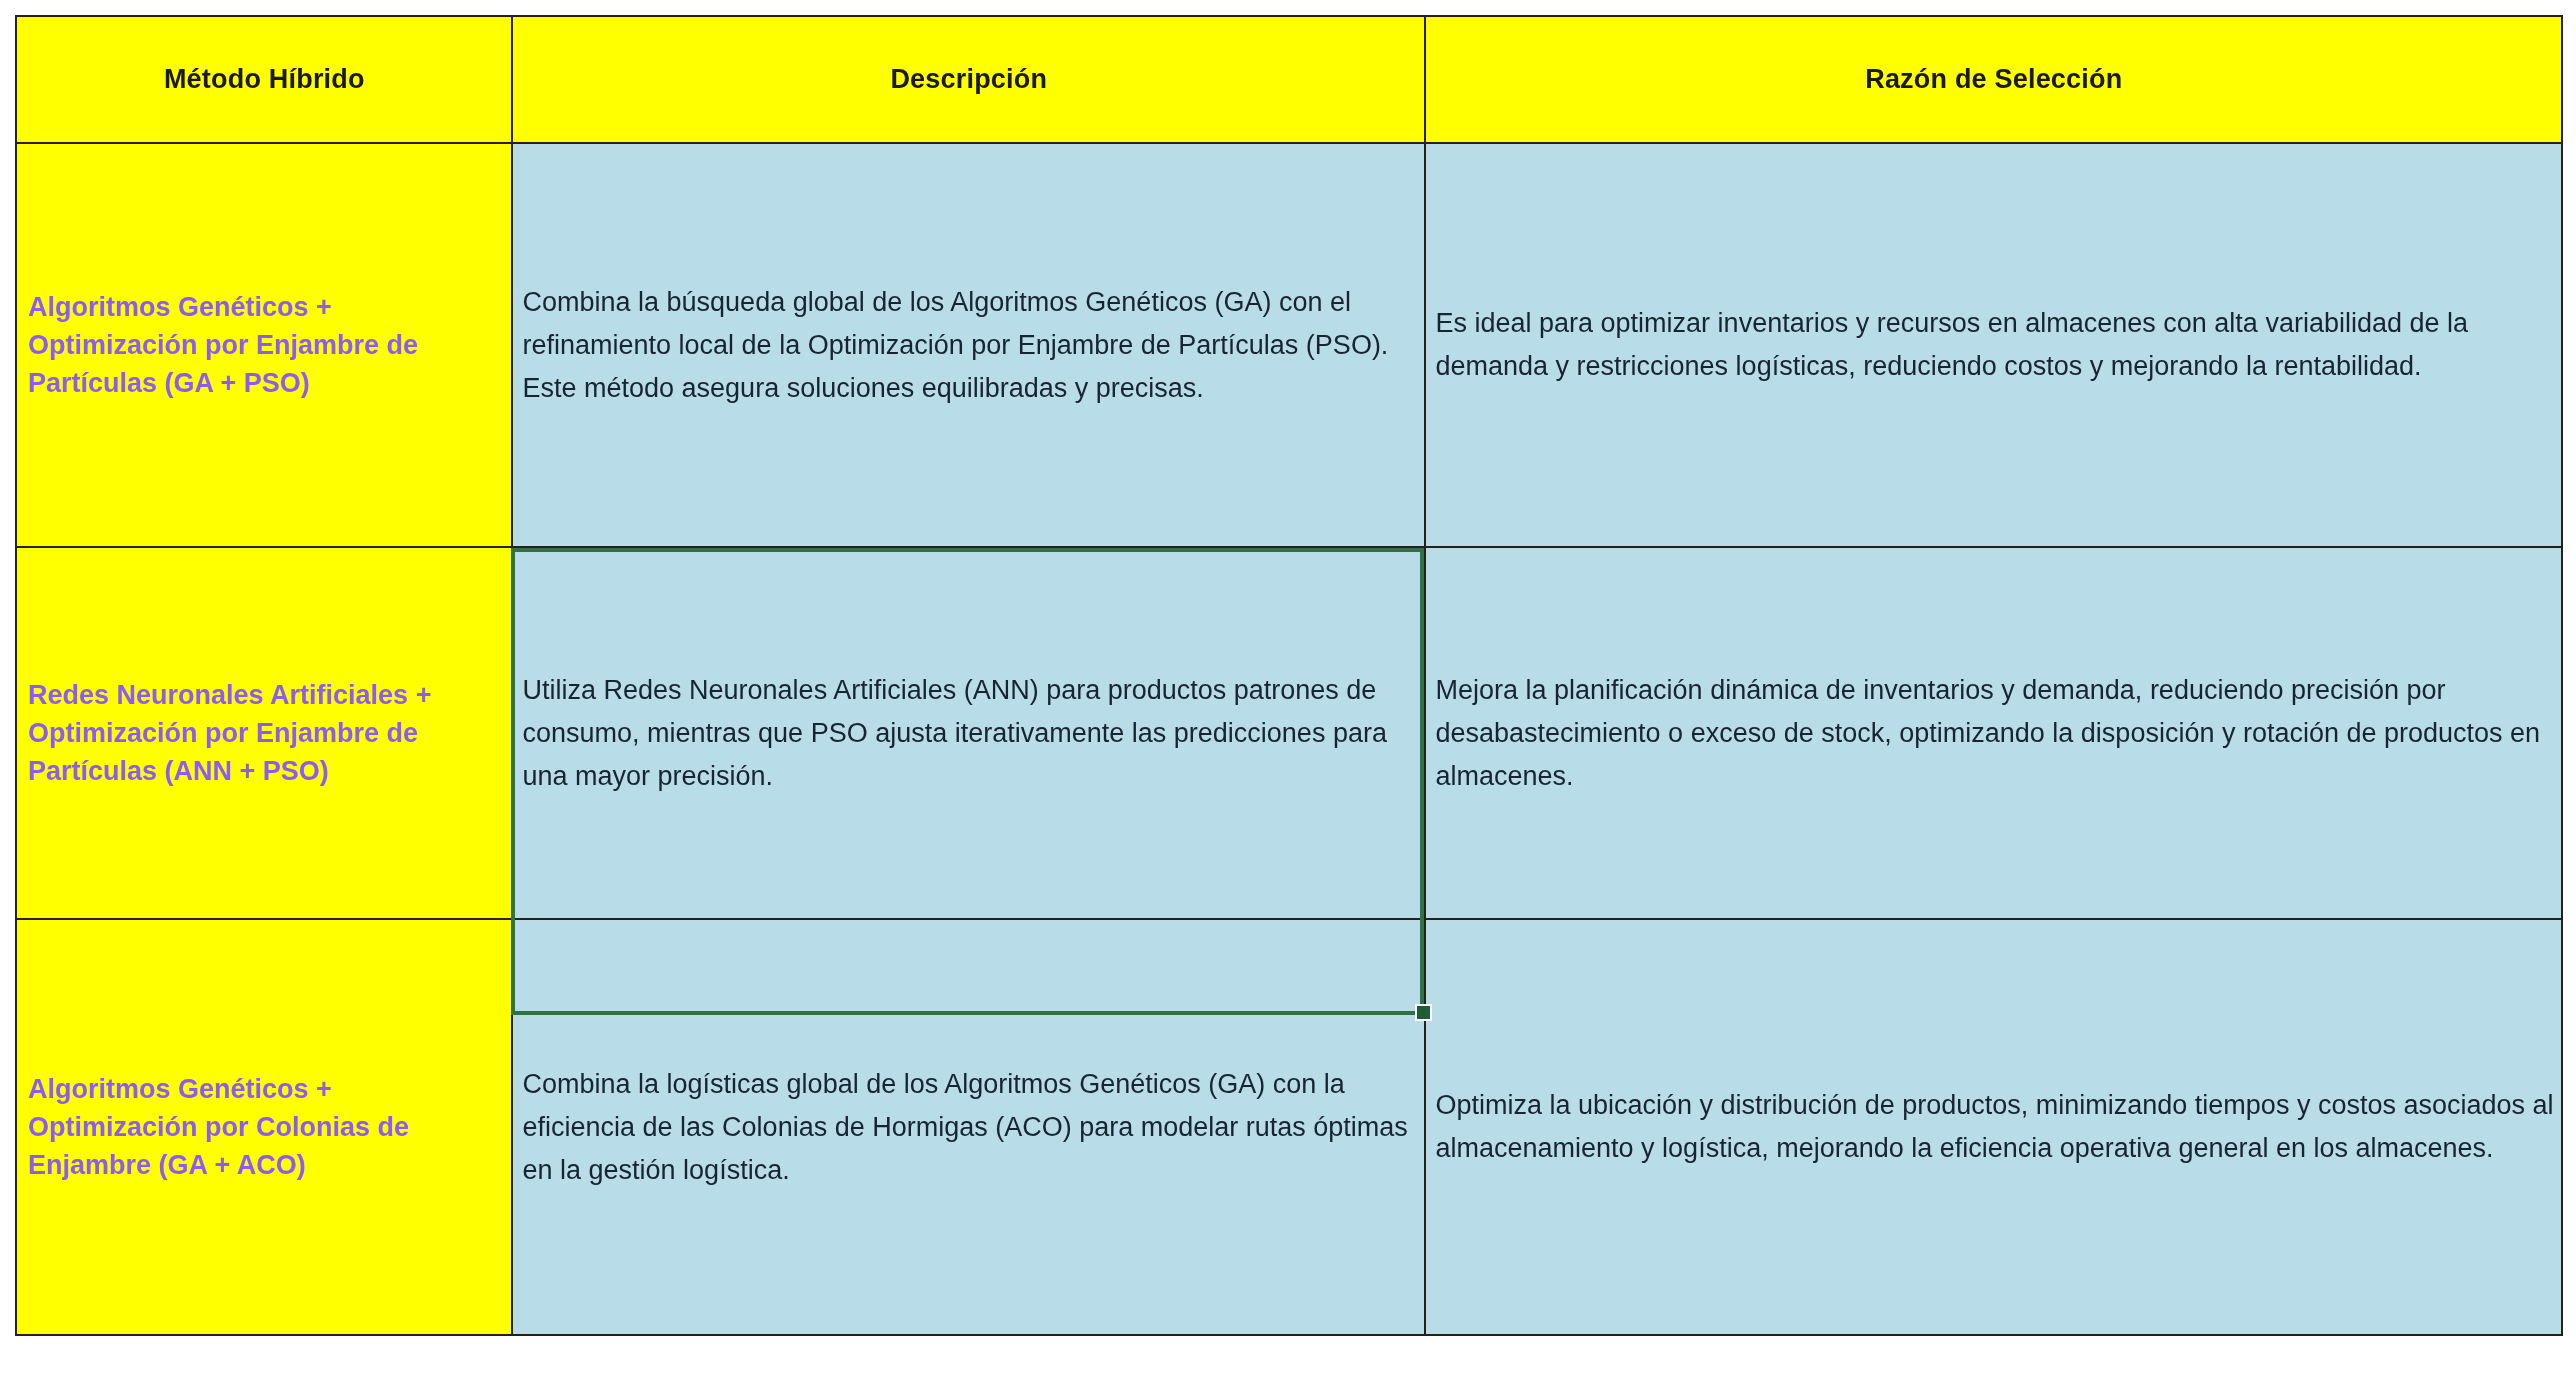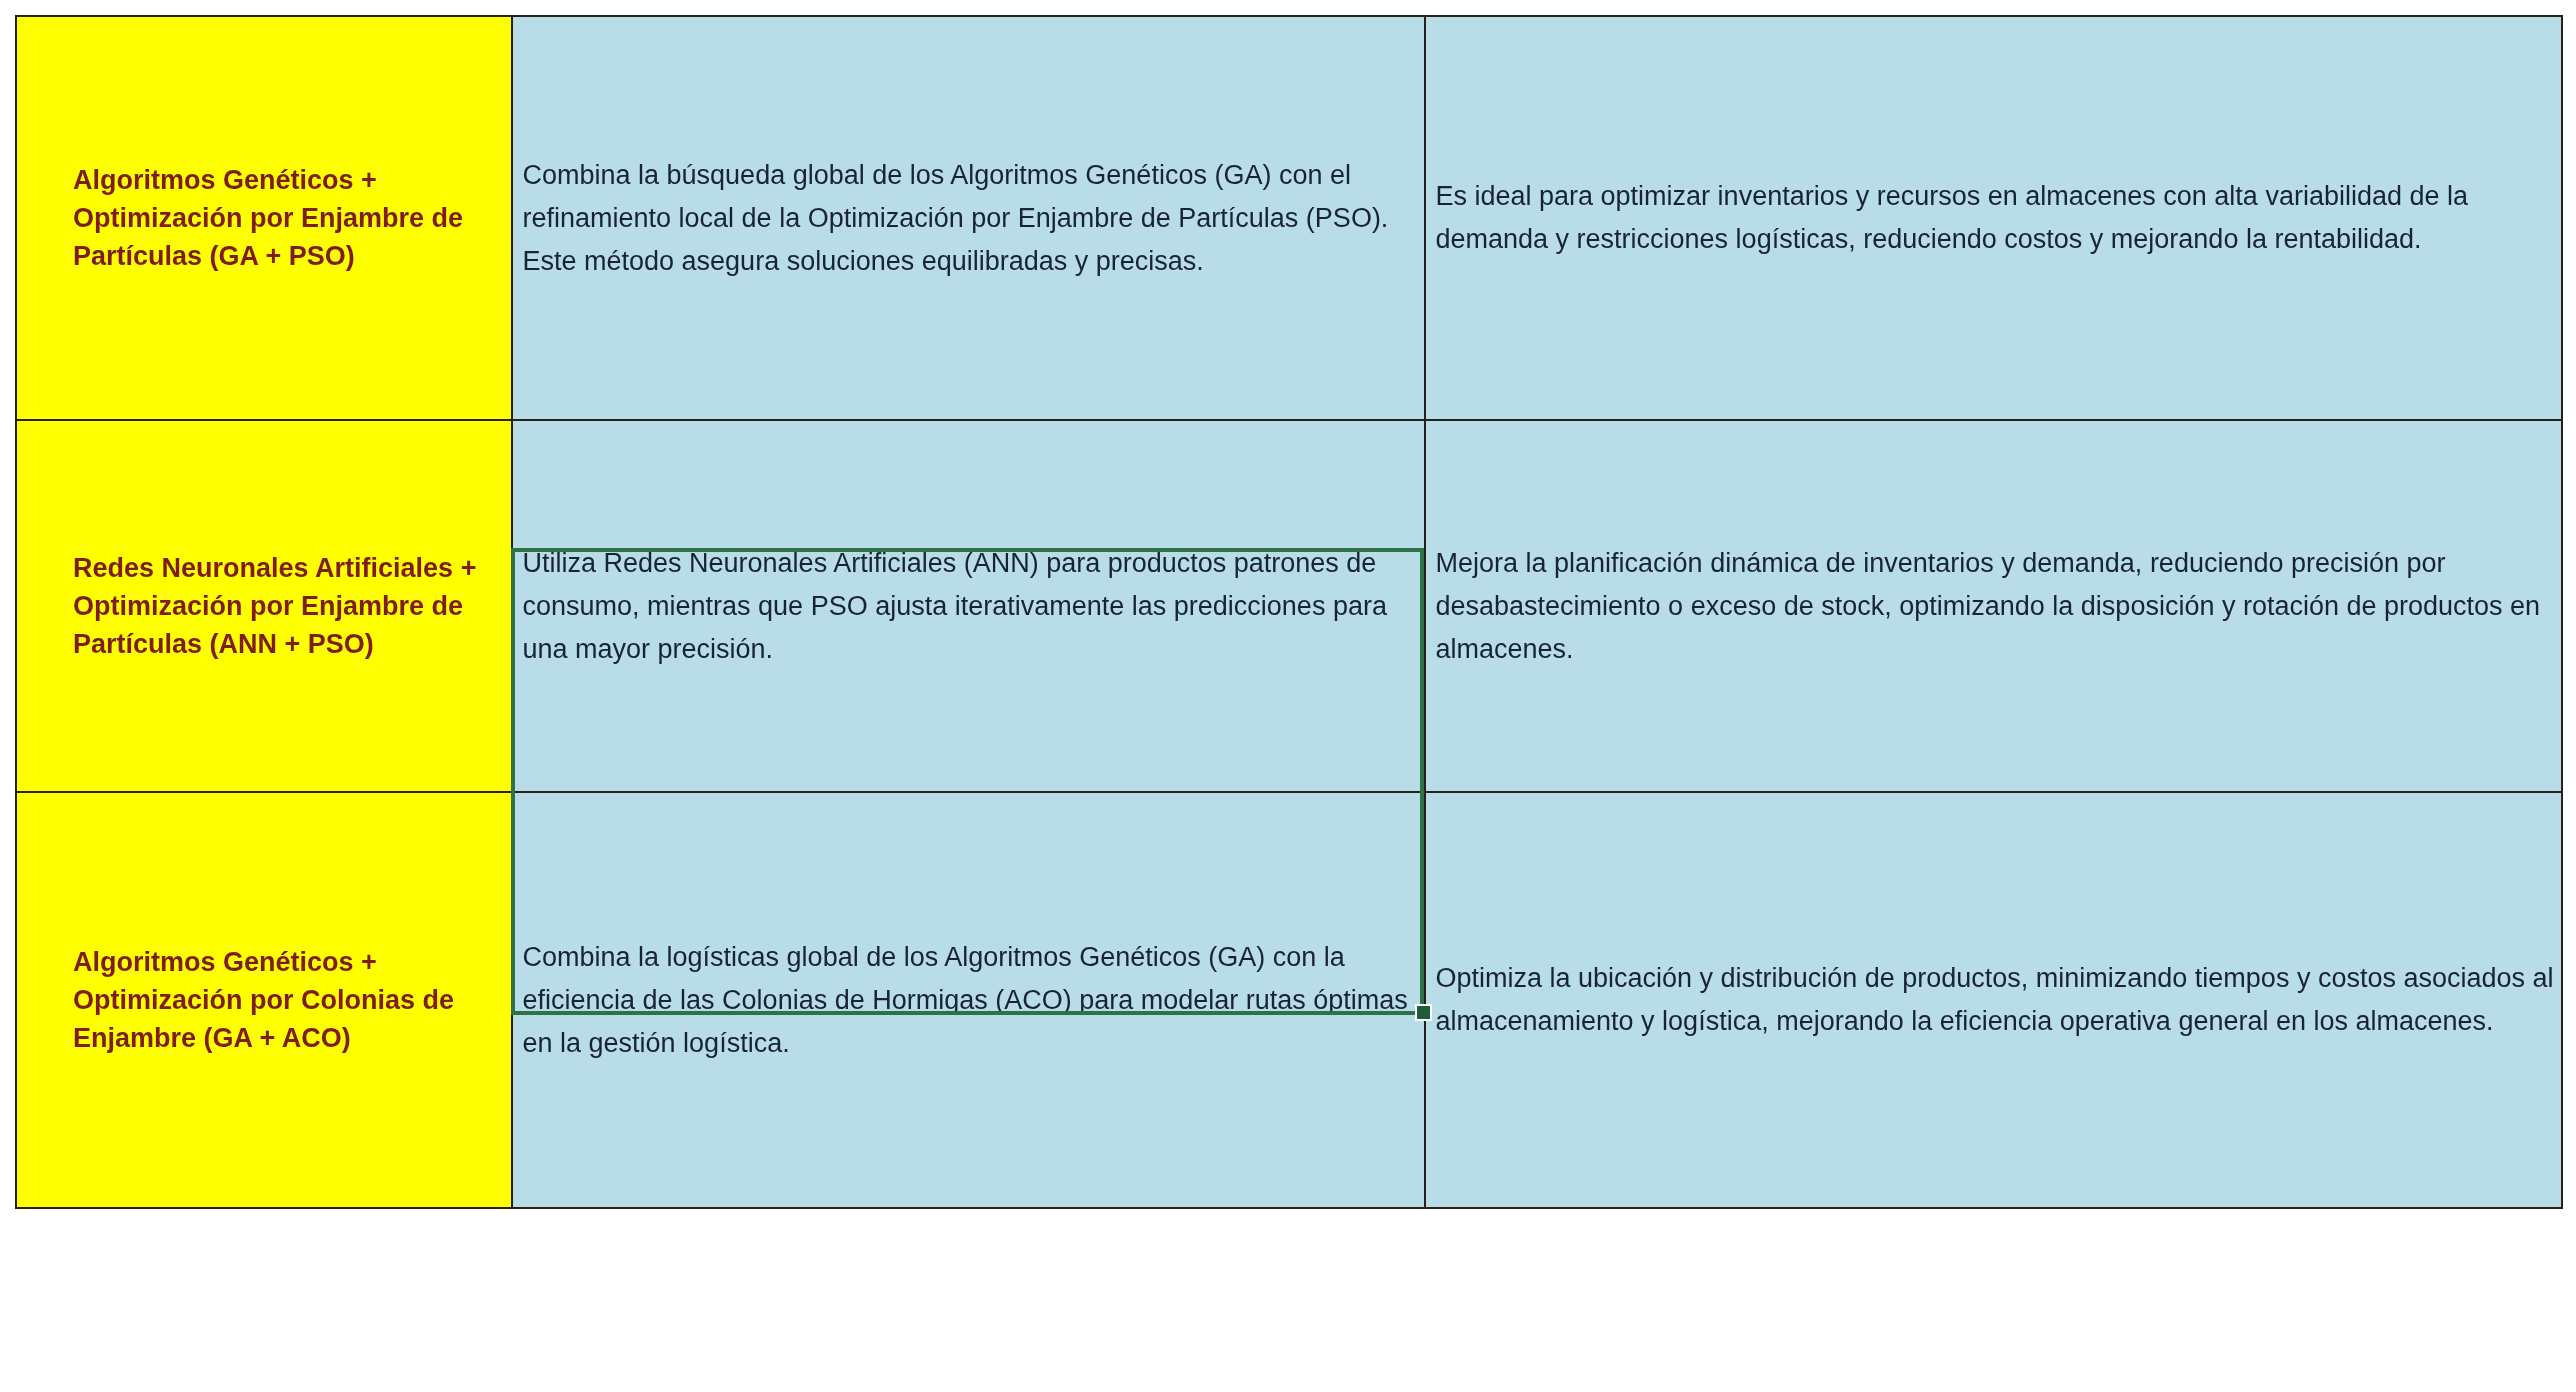--- a/index.html
+++ b/index.html
@@ -63,23 +63,22 @@
   
   td.method-cell {
     background: #FFFF00;
     text-align: left;
   }
   td.method-cell .cell-text {
     display: block;
     font-weight: bold;
     font-size: 27px;
     line-height: 1.42;
-    color: #7f1d1d;
+    color: #8b5cf6;
     padding: 0 6.1px 0 10.7px;
-    margin-left: 45px;
   }
 
   td.desc-cell, td.reason-cell {
     background: #B9DCE9;
     text-align: left;
   }
   td.desc-cell .cell-text,
   td.reason-cell .cell-text {
     display: block;
     font-weight: normal;
@@ -125,20 +124,31 @@
 <div id="sheet">
 
   <table id="grid">
     <colgroup>
       <col class="c1">
       <col class="c2">
       <col class="c3">
     </colgroup>
     <tbody>
 
+      <tr class="header-row">
+        <td>
+          <span class="cell-text">Método Híbrido</span>
+        </td>
+        <td>
+          <span class="cell-text">Descripción</span>
+        </td>
+        <td>
+          <span class="cell-text">Razón de Selección</span>
+        </td>
+      </tr>
 
       <tr class="r1">
         <td class="method-cell">
           <span class="cell-text">Algoritmos Genéticos + Optimización por Enjambre de Partículas (GA + PSO)</span>
         </td>
         <td class="desc-cell">
           <span class="cell-text">Combina la búsqueda global de los Algoritmos Genéticos (GA) con el refinamiento local de la Optimización por Enjambre de Partículas (PSO). Este método asegura soluciones equilibradas y precisas.</span>
         </td>
         <td class="reason-cell">
           <span class="cell-text">Es ideal para optimizar inventarios y recursos en almacenes con alta variabilidad de la demanda y restricciones logísticas, reduciendo costos y mejorando la rentabilidad.</span>

